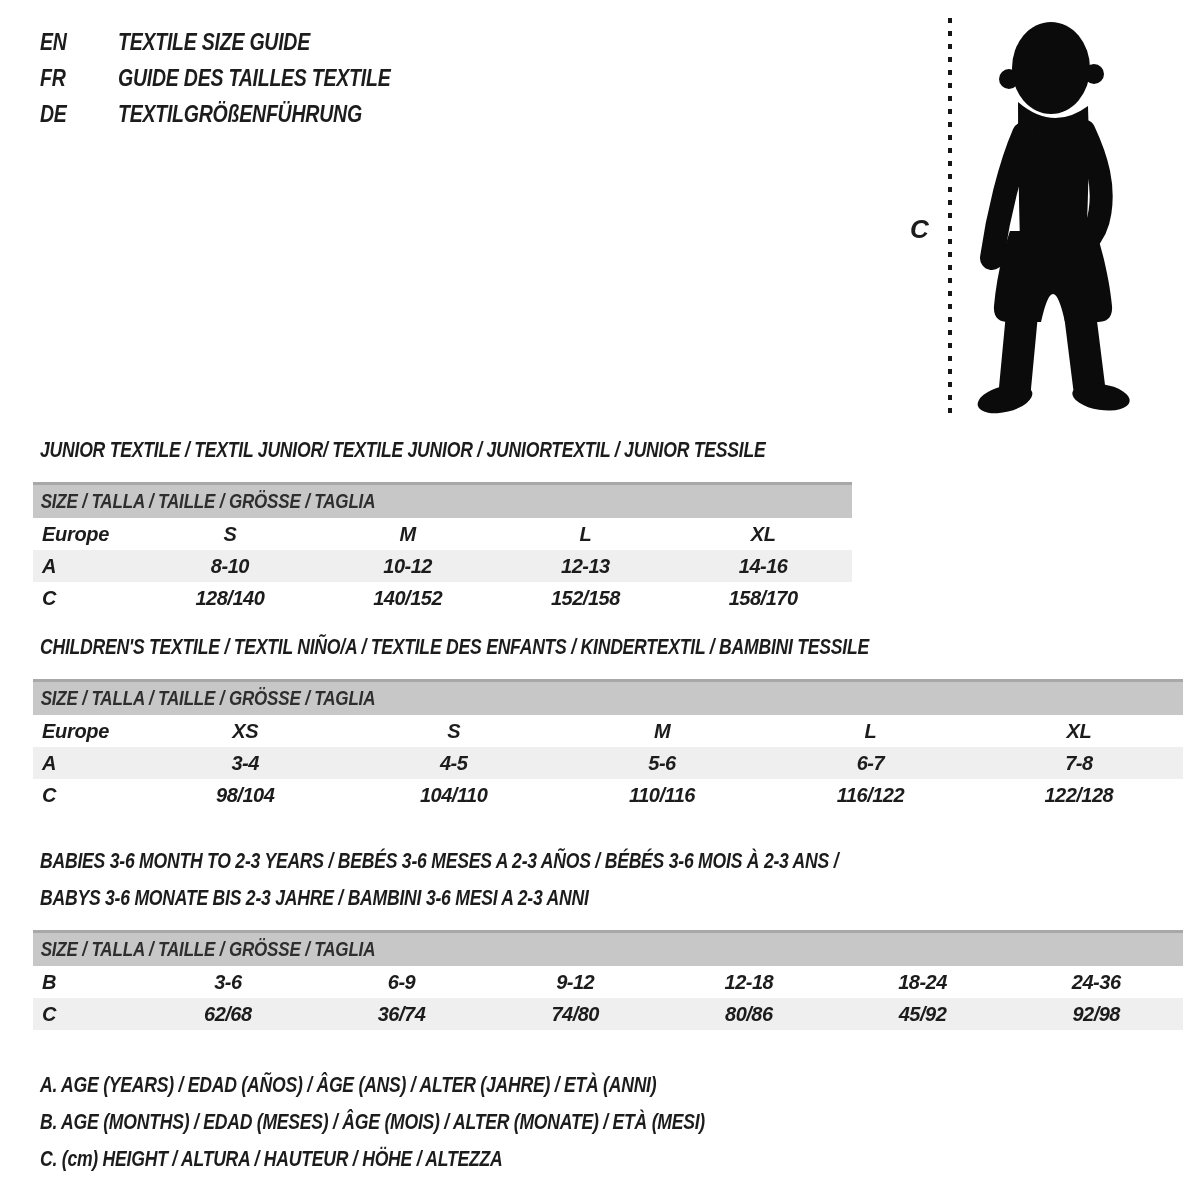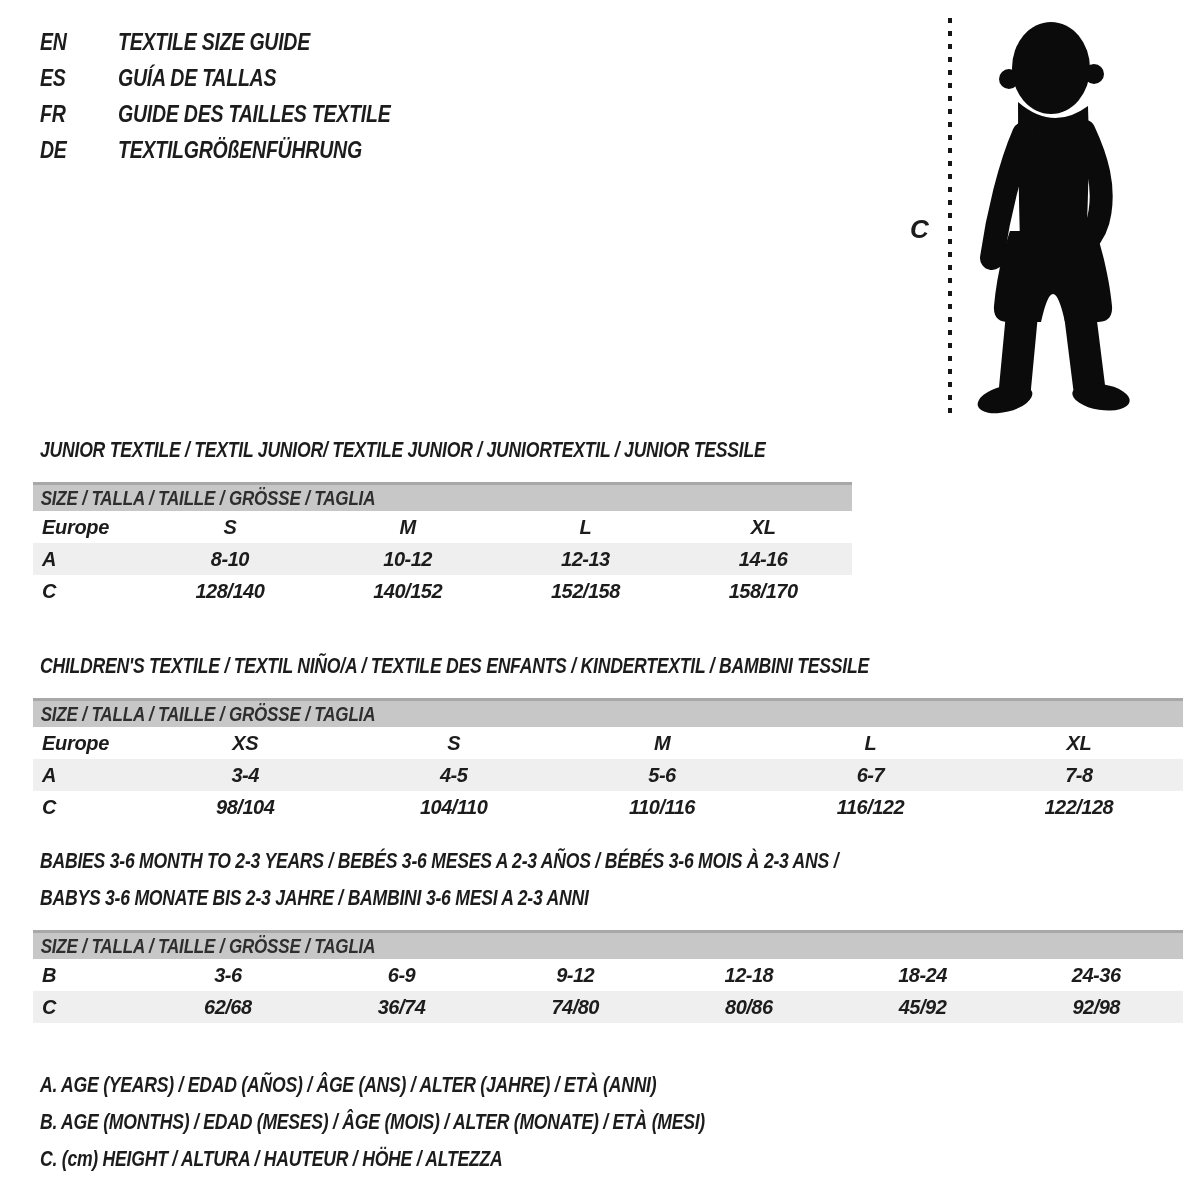--- a/index.html
+++ b/index.html
@@ -23,27 +23,27 @@
 
   
   .dashline{position:absolute;left:948px;top:18px;width:4px;height:397px;
             background:repeating-linear-gradient(to bottom,#161616 0 5px,transparent 5px 13px);}
   .figure-label{position:absolute;left:910px;top:214px;font-size:26px;font-weight:bold;}
   .baby-svg{position:absolute;left:958px;top:16px;}
 
   
   .sec{position:absolute;left:33px;}
   .sec-junior{top:431px;width:819px;}
-  .sec-children{top:647px;width:1150px;}
+  .sec-children{top:628px;width:1150px;}
   .sec-babies{top:842px;width:1150px;}
   .heading{margin-left:7px;font-size:22px;font-weight:bold;line-height:37px;letter-spacing:-0.3px;
            transform:scaleX(.8);transform-origin:left top;white-space:nowrap;}
 
   .tbl{margin-top:14px;}
-  .tbl-header{height:29px;background:var(--table-header-bg);
+  .tbl-header{height:36px;background:var(--table-header-bg);
               border-top:3px solid var(--table-header-border);
               display:flex;align-items:center;box-sizing:border-box;}
   .hdr-text{font-size:20px;font-weight:bold;color:#2e2e2e;padding-left:9px;letter-spacing:-0.2px;
             transform:scaleX(.85);transform-origin:left center;white-space:nowrap;}
   .row{display:flex;height:32px;align-items:center;}
   .row.shaded{background:var(--row-shaded-bg);}
   .row-label{width:108px;padding-left:9px;box-sizing:border-box;
              font-weight:bold;font-size:20px;letter-spacing:-0.3px;}
   .cell{flex:1;text-align:center;font-weight:bold;font-size:20px;letter-spacing:-0.5px;}
 
@@ -54,24 +54,20 @@
 </style>
 </head>
 <body>
 
 <div class="page">
 
   <div class="lang-block">
       <div class="lang-row">
         <span class="lang-code">EN</span>
         <span class="lang-title">TEXTILE SIZE GUIDE</span>
-      </div>
-      <div class="lang-row">
-        <span class="lang-code">ES</span>
-        <span class="lang-title">GUÍA DE TALLAS</span>
       </div>
       <div class="lang-row">
         <span class="lang-code">FR</span>
         <span class="lang-title">GUIDE DES TAILLES TEXTILE</span>
       </div>
       <div class="lang-row">
         <span class="lang-code">DE</span>
         <span class="lang-title">TEXTILGRÖßENFÜHRUNG</span>
       </div>
     </div>

